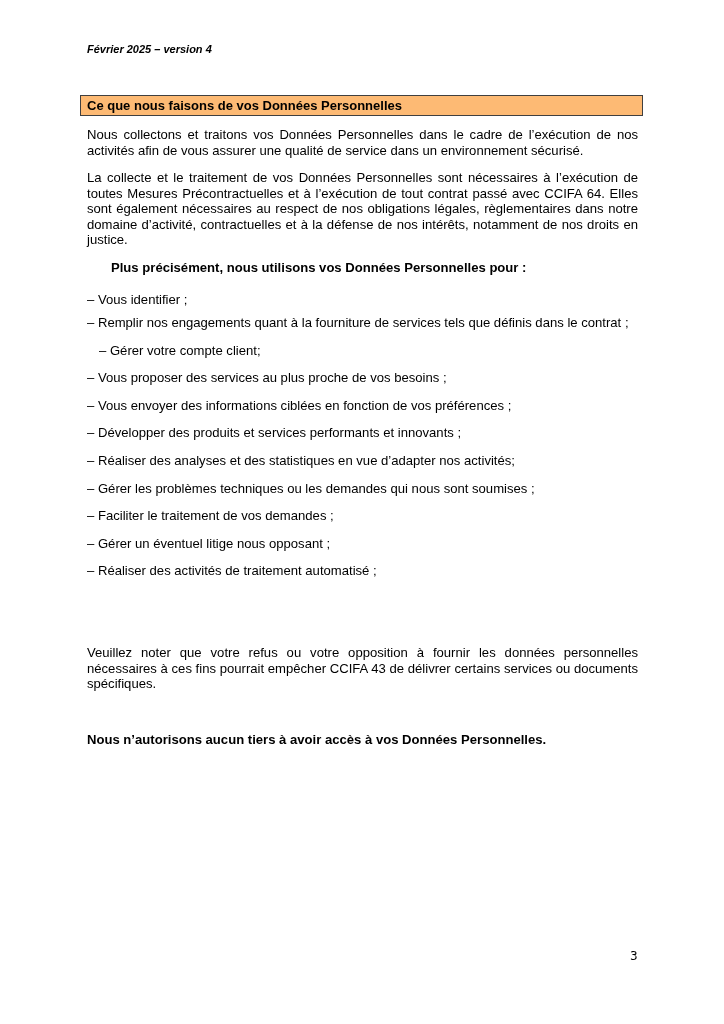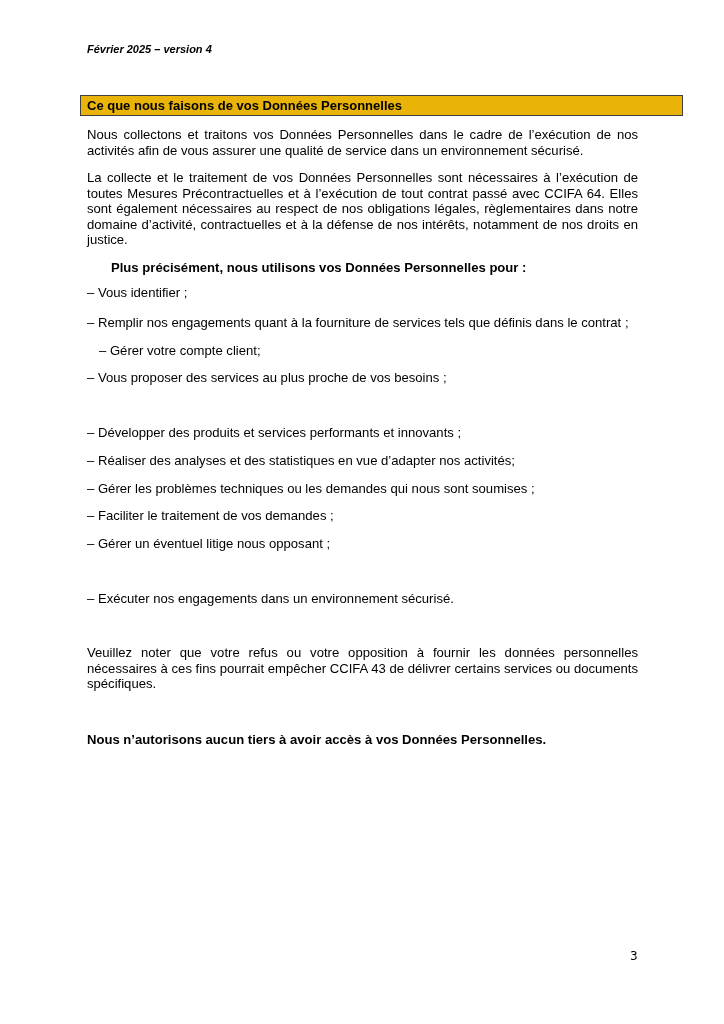--- a/index.html
+++ b/index.html
@@ -2,21 +2,21 @@
 <html><head>
   <meta charset="utf-8">
   <style>
     html, body { margin: 0; padding: 0; background: #ffffff; }
     body { width: 724px; height: 1024px; position: relative; overflow: hidden;
            font-family: "Liberation Sans", sans-serif; color: #000; }
     .page { position: absolute; left: 0; top: 0; width: 724px; height: 1024px; background: #fff; }
     .header-date { position: absolute; left: 87px; top: 43px; font-size: 11px;
                    font-weight: bold; font-style: italic; }
     .section-bar { position: absolute; left: 80px; top: 95px; width: 561px; height: 19px;
-                   background: #eab308; border: 1px solid #404040; box-sizing: content-box; padding-left: 40px; }
+                   background: #fdba74; border: 1px solid #404040; box-sizing: content-box; }
     .section-title { position: absolute; left: 6px; top: 1px; font-size: 13px; font-weight: bold;
                      line-height: 17px; white-space: nowrap; }
     .p { position: absolute; left: 87px; width: 551px; font-size: 13.1px; line-height: 15.6px;
          text-align: justify; }
     .p.last-left { text-align-last: left; }
     .bold { font-weight: bold; }
     .list-item { position: absolute; left: 87px; font-size: 13.1px; line-height: 15.6px; white-space: nowrap; }
     .page-number { position: absolute; left: 630px; top: 949px; font-size: 12px;
                    font-family: "DejaVu Sans", sans-serif; }
   </style>
@@ -30,29 +30,30 @@
   <div class="section-bar">
     <div class="section-title">Ce que nous faisons de vos Données Personnelles</div>
   </div>
 
   <div class="p last-left" style="top:127px;">Nous collectons et traitons vos Données Personnelles dans le cadre de l’exécution de nos activités afin de vous assurer une qualité de service dans un environnement sécurisé.</div>
 
   <div class="p last-left" style="top:170px;">La collecte et le traitement de vos Données Personnelles sont nécessaires à l’exécution de toutes Mesures Précontractuelles et à l’exécution de tout contrat passé avec CCIFA 64. Elles sont également nécessaires au respect de nos obligations légales, règlementaires dans notre domaine d’activité, contractuelles et à la défense de nos intérêts, notamment de nos droits en justice.</div>
 
   <div class="list-item bold" style="top:260px;margin-left:24px;">Plus précisément, nous utilisons vos Données Personnelles pour :</div>
 
-  <div class="list-item" style="top:285px;text-align:right;">– Vous identifier ;</div>
+  <div class="list-item" style="top:292px;text-align:right;">– Vous identifier ;</div>
   <div class="list-item" style="top:315px;">– Remplir nos engagements quant à la fourniture de services tels que définis dans le contrat ;</div>
   <div class="list-item" style="top:343px;margin-left:12px;">– Gérer votre compte client;</div>
   <div class="list-item" style="top:370px;">– Vous proposer des services au plus proche de vos besoins ;</div>
+  <div class="list-item" style="top:398px;">– Vous envoyer des informations ciblées en fonction de vos préférences ;</div>
   <div class="list-item" style="top:425px;">– Développer des produits et services performants et innovants ;</div>
   <div class="list-item" style="top:453px;">– Réaliser des analyses et des statistiques en vue d’adapter nos activités;</div>
   <div class="list-item" style="top:481px;">– Gérer les problèmes techniques ou les demandes qui nous sont soumises ;</div>
   <div class="list-item" style="top:508px;">– Faciliter le traitement de vos demandes ;</div>
   <div class="list-item" style="top:536px;text-align:right;">– Gérer un éventuel litige nous opposant ;</div>
-  <div class="list-item" style="top:591px;">– Exécuter nos engagements dans un environnement sécurisé.</div>
+  <div class="list-item" style="top:563px;">– Réaliser des activités de traitement automatisé ;</div>
 
   <div class="p last-left" style="top:645px;">Veuillez noter que votre refus ou votre opposition à fournir les données personnelles nécessaires à ces fins pourrait empêcher CCIFA 43 de délivrer certains services ou documents spécifiques.</div>
 
   <div class="list-item bold" style="top:732px;">Nous n’autorisons aucun tiers à avoir accès à vos Données Personnelles.</div>
 
   <div class="page-number">3</div>
 </div>
 
 </body></html>

